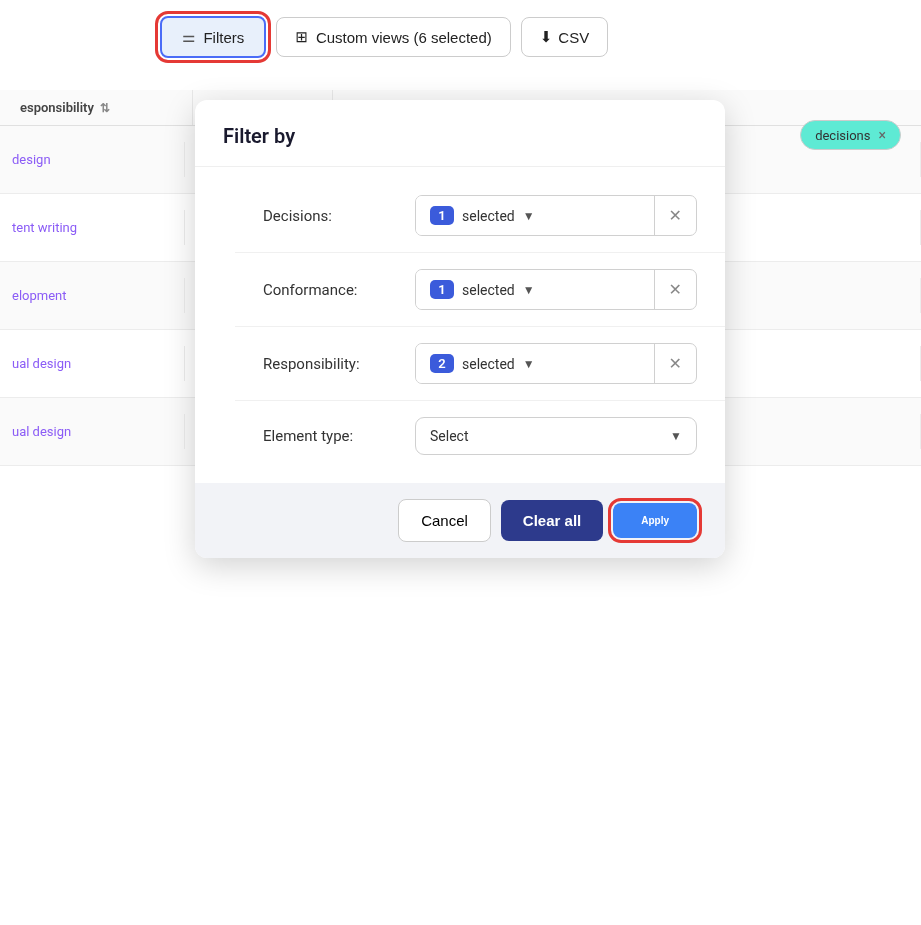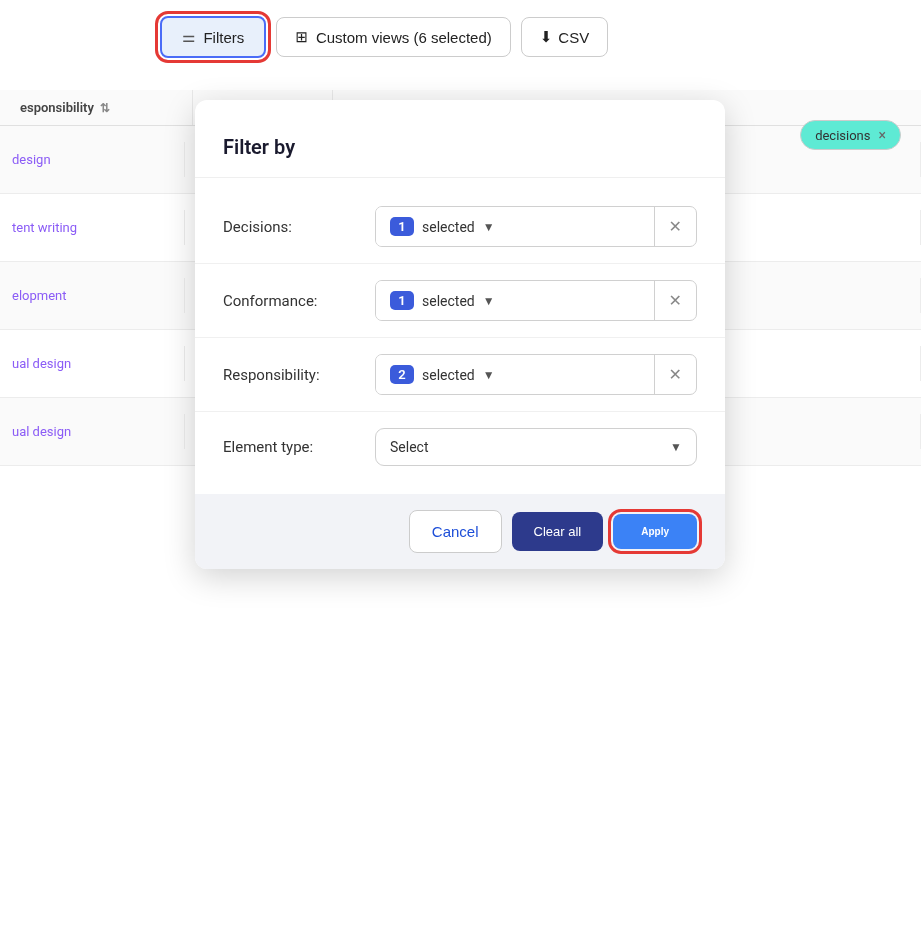--- a/index.html
+++ b/index.html
@@ -176,40 +176,41 @@
       left: 195px;
       width: 530px;
       background: #fff;
       border-radius: 12px;
       box-shadow: 0 8px 32px rgba(0,0,0,0.18);
       overflow: hidden;
       z-index: 100;
     }
 
     .filter-panel-header {
-      padding: 35px 28px 18px 28px;
+      padding: 24px 28px 18px 28px;
       border-bottom: 1px solid #efefef;
     }
 
     .filter-panel-title {
       font-size: 20px;
       font-weight: 600;
       color: #1a1a2e;
     }
 
     .filter-panel-body {
       padding: 12px 0;
     }
 
     .filter-row {
       display: flex;
       align-items: center;
       padding: 16px 28px;
       border-bottom: 1px solid #f0f0f0;
       gap: 12px;
+      margin-left: 40px;
     }
 
     .filter-row:last-child {
       border-bottom: none;
     }
 
     .filter-label {
       font-size: 15px;
       color: #333;
       min-width: 140px;
@@ -294,33 +295,33 @@
       justify-content: flex-end;
       gap: 10px;
     }
 
     .btn-cancel {
       padding: 12px 22px;
       background: #fff;
       border: 1.5px solid #ccc;
       border-radius: 8px;
       font-size: 15px;
-      color: #1d4ed8;
+      color: #000000;
       cursor: pointer;
     }
 
     .btn-clear-all {
       padding: 12px 22px;
       background: #2d3a8c;
       border: none;
       border-radius: 8px;
-      font-size: 13px;
+      font-size: 15px;
       color: #fff;
       cursor: pointer;
-      font-weight: 400;
+      font-weight: 700;
     }
 
     .btn-apply {
       padding: 12px 28px;
       background: #3b82f6;
       border: none;
       border-radius: 8px;
       font-size: 10px;
       color: #fff;
       cursor: pointer;

